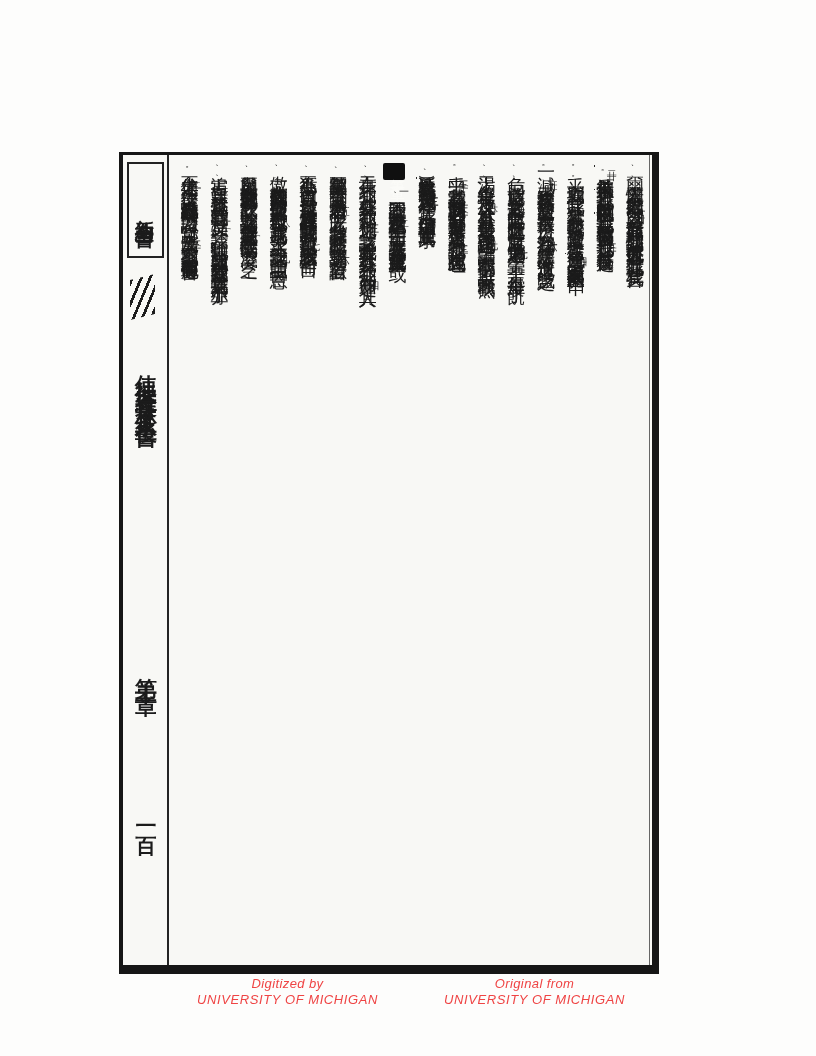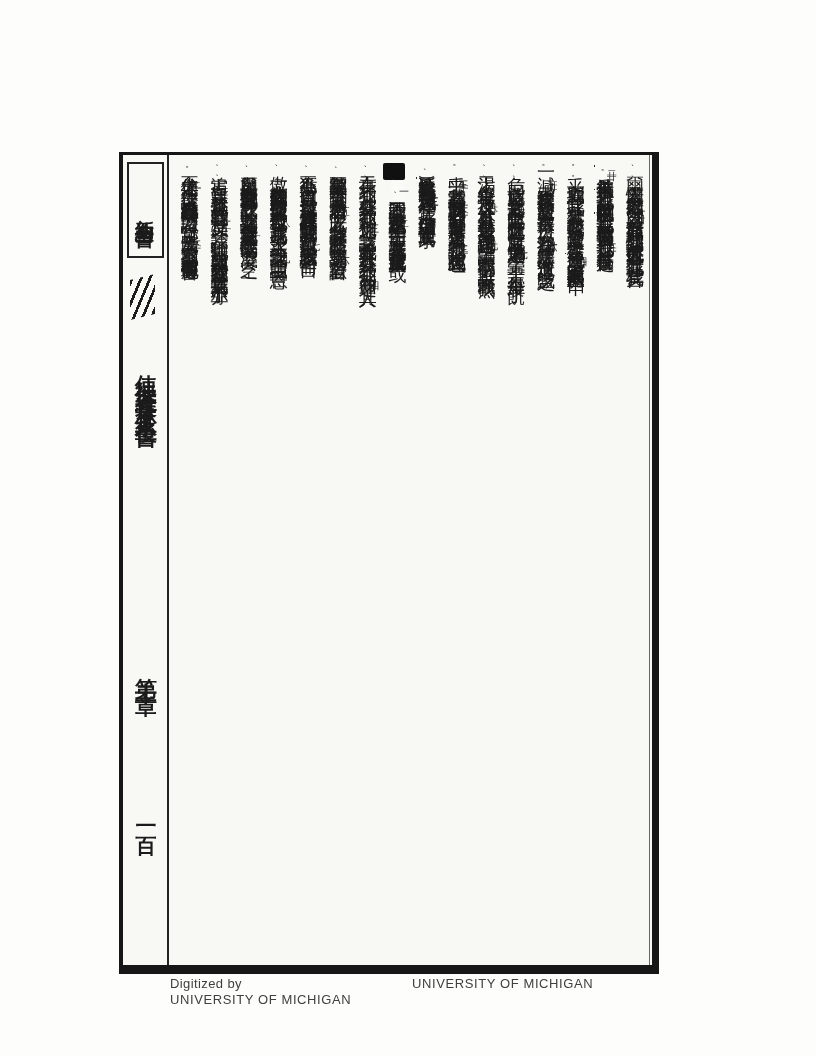--- a/index.html
+++ b/index.html
@@ -28,22 +28,22 @@
              font-size:18px;letter-spacing:.5px;line-height:1.06;}
   .tcol{width:29.7px;height:100%;}
   .punc{font-size:9px;letter-spacing:0;opacity:.95;}
   .vn{display:inline-block;font-size:10px;letter-spacing:0;line-height:1;
       transform:translateX(6px);margin:1px 0;}
   .pn{border-left:1.5px solid #2b2b2b;}
   .plaque{display:inline-block;background:#101010;color:#fbfbf8;width:22px;
           font-size:15px;letter-spacing:2px;padding:4px 0 5px 0;margin:1px 0 5px 0;
           text-align:center;border-radius:2px;}
   
-  .caption{position:absolute;color:#404040;
-           font-family:"Liberation Sans", sans-serif;line-height:1.25;}
+  .caption{position:absolute;text-align:center;color:#ef4444;
+           font-family:"Liberation Sans", sans-serif;line-height:1.25;font-style:italic;}
   .cap-digitized{left:170px;top:976px;width:235px;}
   .cap-original{left:412px;top:976px;width:245px;}
   .cap-line1{font-size:13px;letter-spacing:.4px;}
   .cap-line2{font-size:13px;letter-spacing:.6px;}
 </style>
 </head>
 <body>
 
 <div class="screen">
 
@@ -78,16 +78,17 @@
         <div class="tcol">至大之使徒<span class="punc">。</span><span class="vn">十二</span>使徒之證<span class="punc">、</span>誠以凡忍行於爾中<span class="punc">、</span>乃以諸證<span class="punc">、</span>奇跡<span class="punc">、</span>及大能焉<span class="punc">。</span><span class="vn">十三</span>我不累爾<span class="punc">、</span>爾復有何事亞於他會</div>
       </div>
 
   </div>
 
   <div class="caption cap-digitized">
     <div class="cap-line1">Digitized by</div>
     <div class="cap-line2">UNIVERSITY OF MICHIGAN</div>
   </div>
   <div class="caption cap-original">
+    <div class="cap-line1">Original from</div>
     <div class="cap-line2">UNIVERSITY OF MICHIGAN</div>
   </div>
 
 </div>
 
 </body></html>

